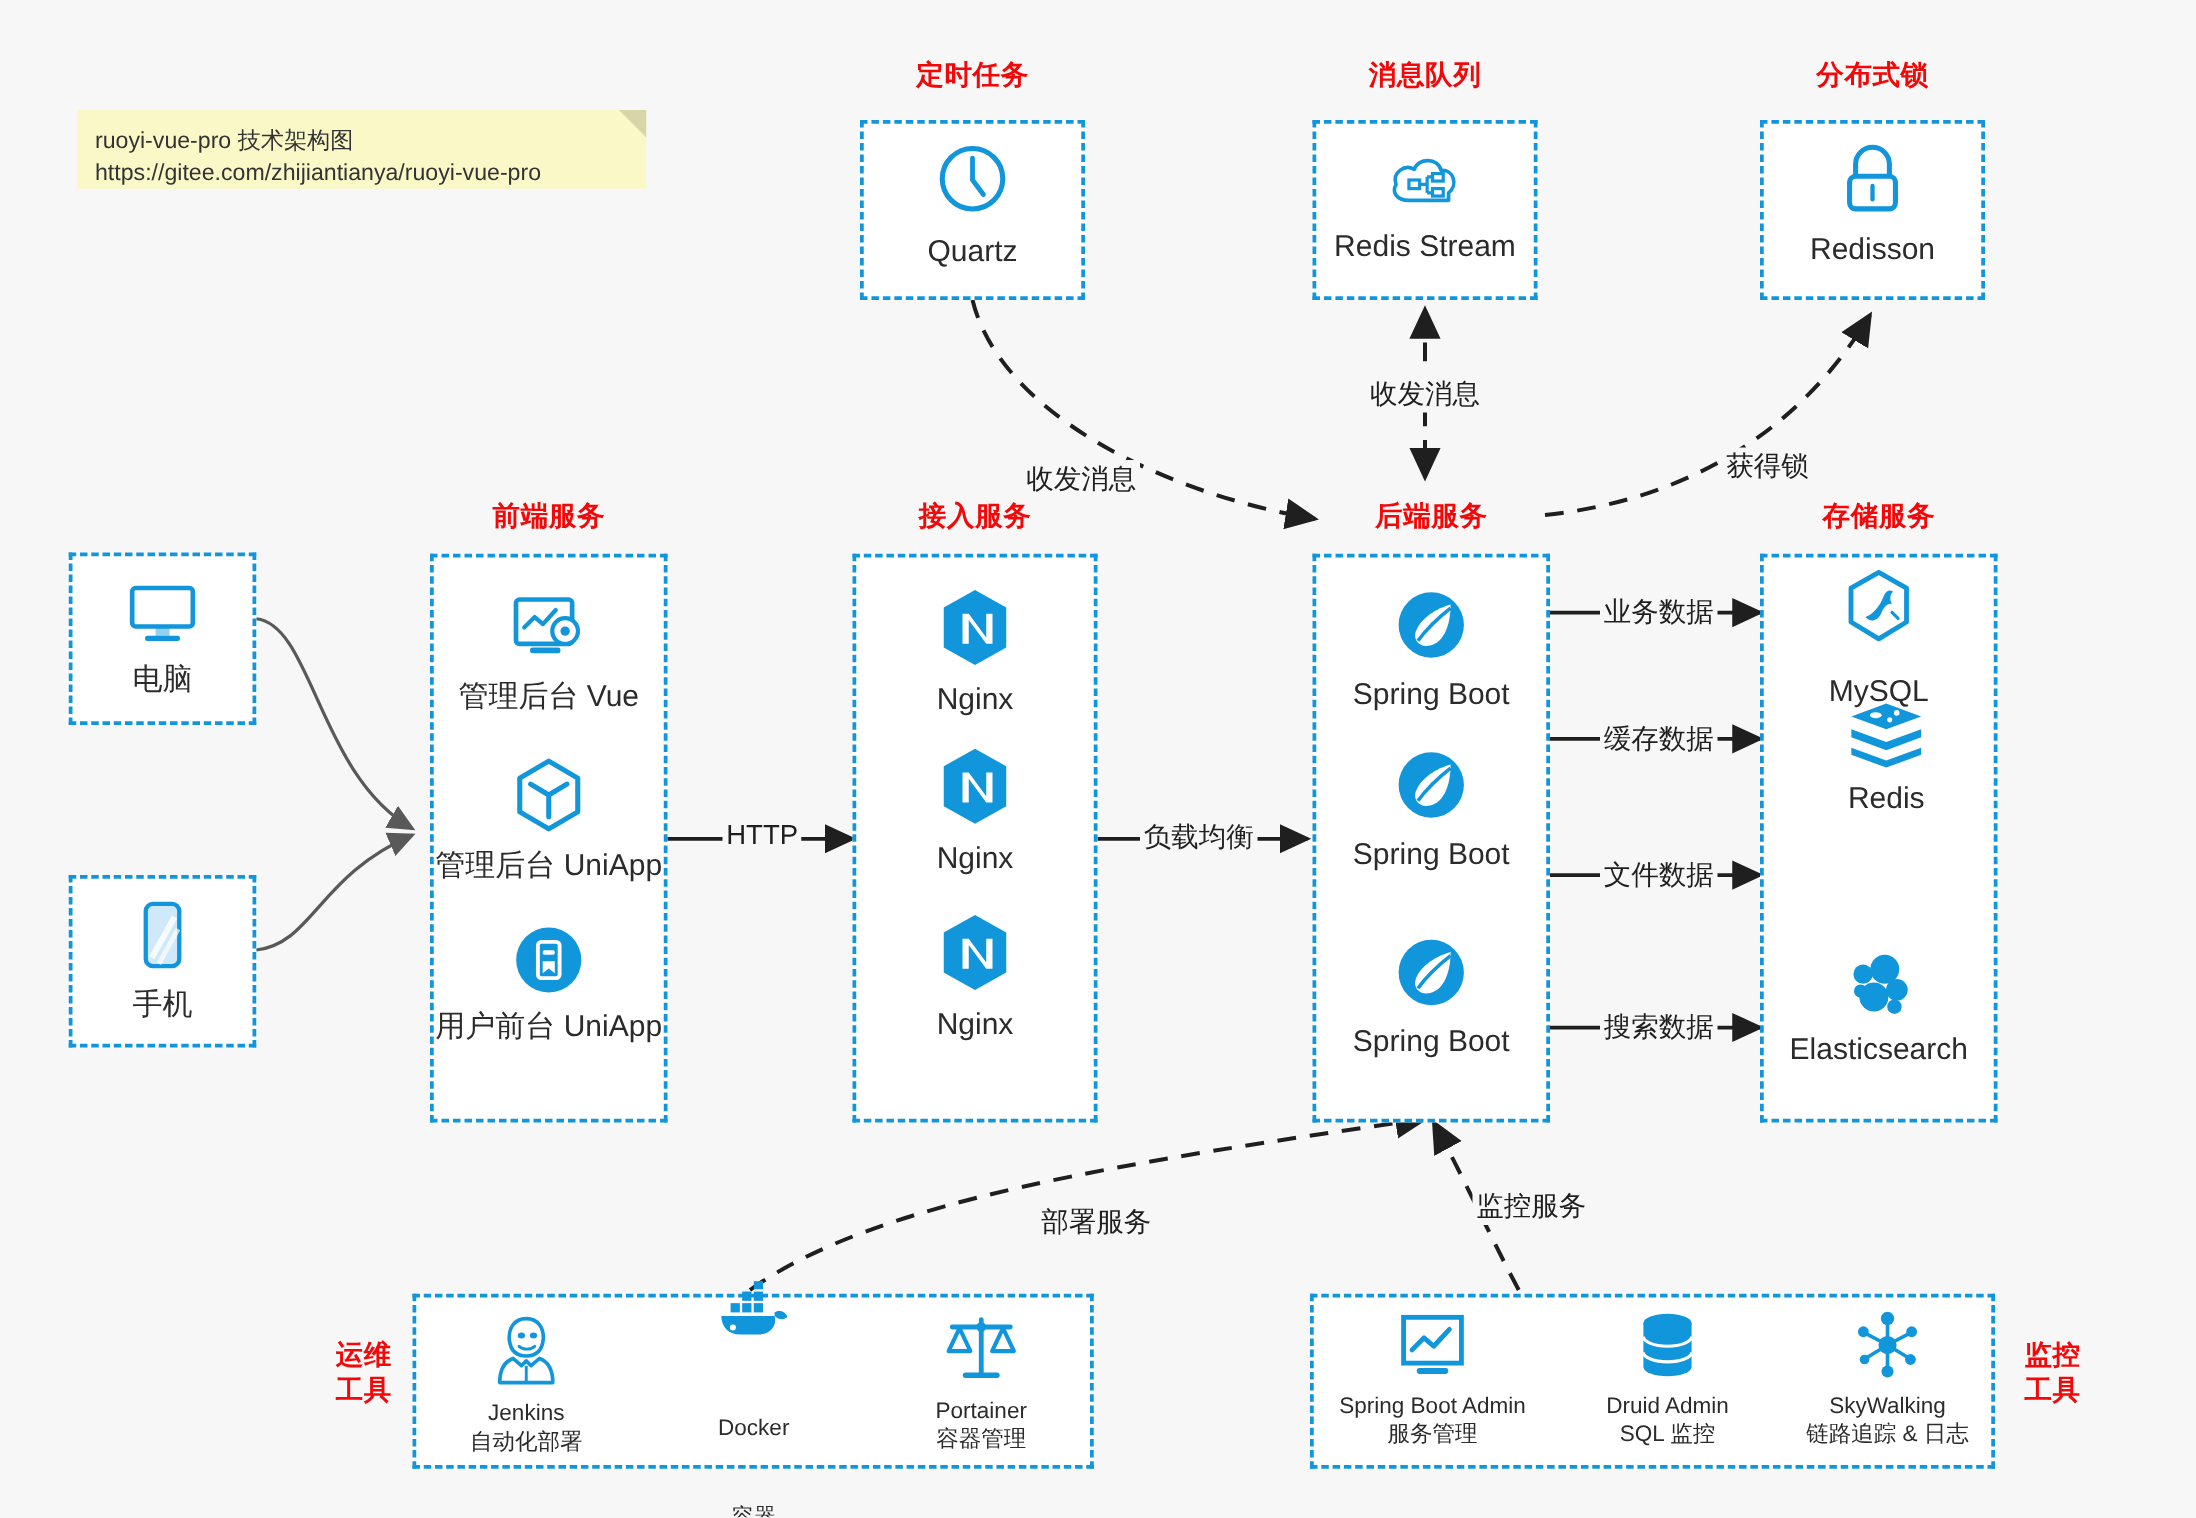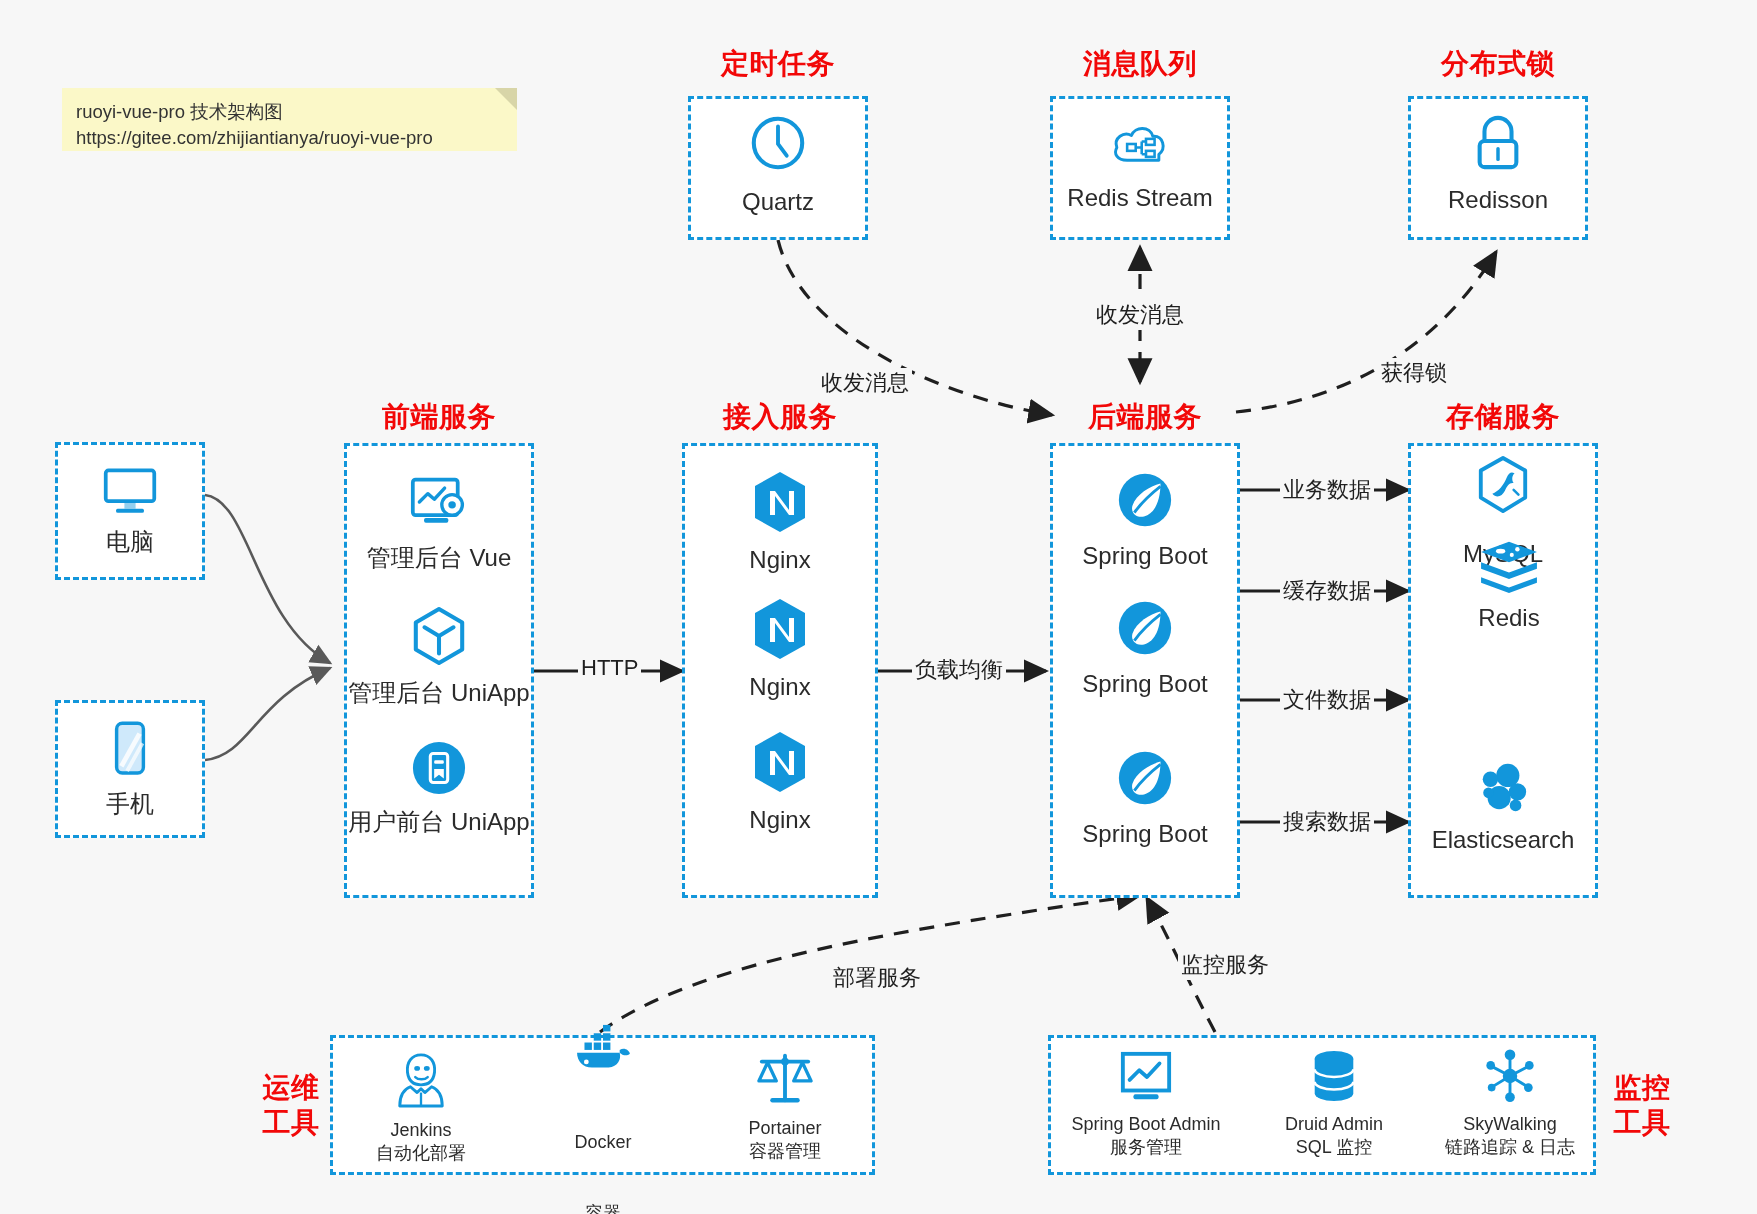--- a/index.html
+++ b/index.html
@@ -30,21 +30,21 @@
     border-top: 22px solid #d8d5a8;
   }
   
   .gbox {
     position: absolute;
     border: 3px dashed #1296db;
     background: #ffffff;
   }
   .gtitle {
     position: absolute;
-    color: #f20808; font-weight: bold; font-size: 28px;
+    color: #f20808; font-weight: bold; font-size: 22px;
     text-align: center; white-space: nowrap;
     letter-spacing: .5px;
   }
   .gtitle.side { line-height: 1.25; }
   
   .cell {
     position: absolute;
     display: flex; flex-direction: column;
     align-items: center; justify-content: flex-start;
   }
@@ -153,21 +153,21 @@
   <div class="elabel" style="left:1093px; top:300px;">收发消息</div>
   <div class="elabel" style="left:1378px; top:358px;">获得锁</div>
 
   <div class="gbox" style="left:55px; top:442px; width:150px; height:138px;"></div>
   <div class="cell" style="left:55px; top:462px; width:150px;">
     <svg class="ico" width="62" height="56" viewBox="0 0 66 60">
       <rect x="7" y="9" width="52" height="33" rx="3" fill="none" stroke="#1296db" stroke-width="4"></rect>
       <rect x="27" y="42" width="12" height="8" fill="#1296db" opacity="0.45"></rect>
       <rect x="18" y="50" width="30" height="4.5" rx="2" fill="#1296db"></rect>
     </svg>
-    <div class="lbl" style="margin-top:10px;font-family:Liberation Mono, monospace;">电脑</div>
+    <div class="lbl" style="margin-top:10px;">电脑</div>
   </div>
 
   <div class="gbox" style="left:55px; top:700px; width:150px; height:138px;"></div>
   <div class="cell" style="left:55px; top:718px; width:150px;">
     <svg class="ico" width="44" height="62" viewBox="0 0 46 64">
       <rect x="9" y="5" width="28" height="52" rx="6" fill="#cfe9fb" stroke="#1296db" stroke-width="3.6"></rect>
       <path d="M14 50 L33 16" stroke="#ffffff" stroke-width="5" opacity="0.85"></path>
       <path d="M20 55 L36 26" stroke="#ffffff" stroke-width="4" opacity="0.7"></path>
     </svg>
     <div class="lbl" style="margin-top:8px;">手机</div>
@@ -276,21 +276,21 @@
 
   <div class="cell" style="left:1408px; top:455px; width:190px;">
     <svg class="ico" width="56" height="60" viewBox="0 0 58 62">
       <path d="M29 3 L52 16 L52 44 L29 58 L6 44 L6 16 Z" fill="none" stroke="#1296db" stroke-width="4" stroke-linejoin="round"></path>
       <path d="M18 40 C24 38 30 31 33 23 C35 18 38 17 41 19 C38 21 38 26 40 29 C36 28 33 32 31 37 C28 43 22 45 18 40 Z" fill="#1296db"></path>
       <path d="M40 36 L45 41" stroke="#1296db" stroke-width="2.6" stroke-linecap="round"></path>
     </svg>
     <div class="lbl" style="margin-top:23px;">MySQL</div>
   </div>
 
-  <div class="cell" style="left:1408px; top:540px; width:190px;padding-left:12px;">
+  <div class="cell" style="left:1408px; top:561px; width:190px;padding-left:12px;">
     <svg class="ico" width="62" height="54" viewBox="0 0 66 58">
       <path d="M33 2 L63 13 L33 24 L3 13 Z" fill="#1296db"></path>
       <path d="M3 24 L33 35 L63 24 L63 31 L33 42 L3 31 Z" fill="#1296db"></path>
       <path d="M3 40 L33 51 L63 40 L63 46 L33 57 L3 46 Z" fill="#1296db"></path>
       <ellipse cx="24" cy="12" rx="5" ry="2.6" fill="#ffffff"></ellipse>
       <circle cx="42" cy="10" r="2.4" fill="#ffffff"></circle>
       <circle cx="36" cy="16" r="2.2" fill="#ffffff"></circle>
     </svg>
     <div class="lbl" style="margin-top:8px;">Redis</div>
   </div>

